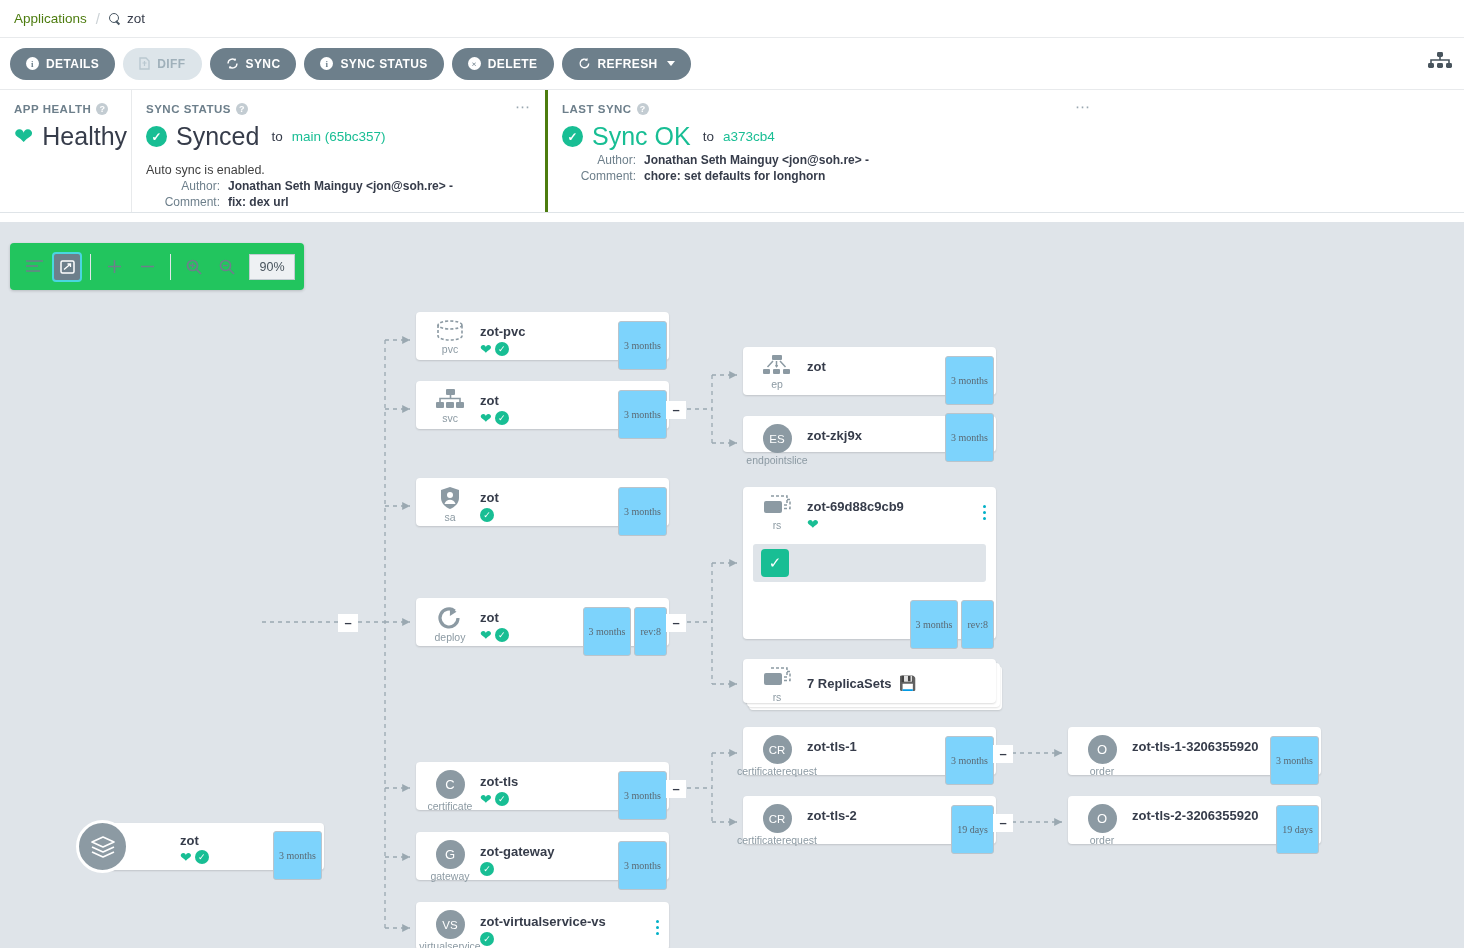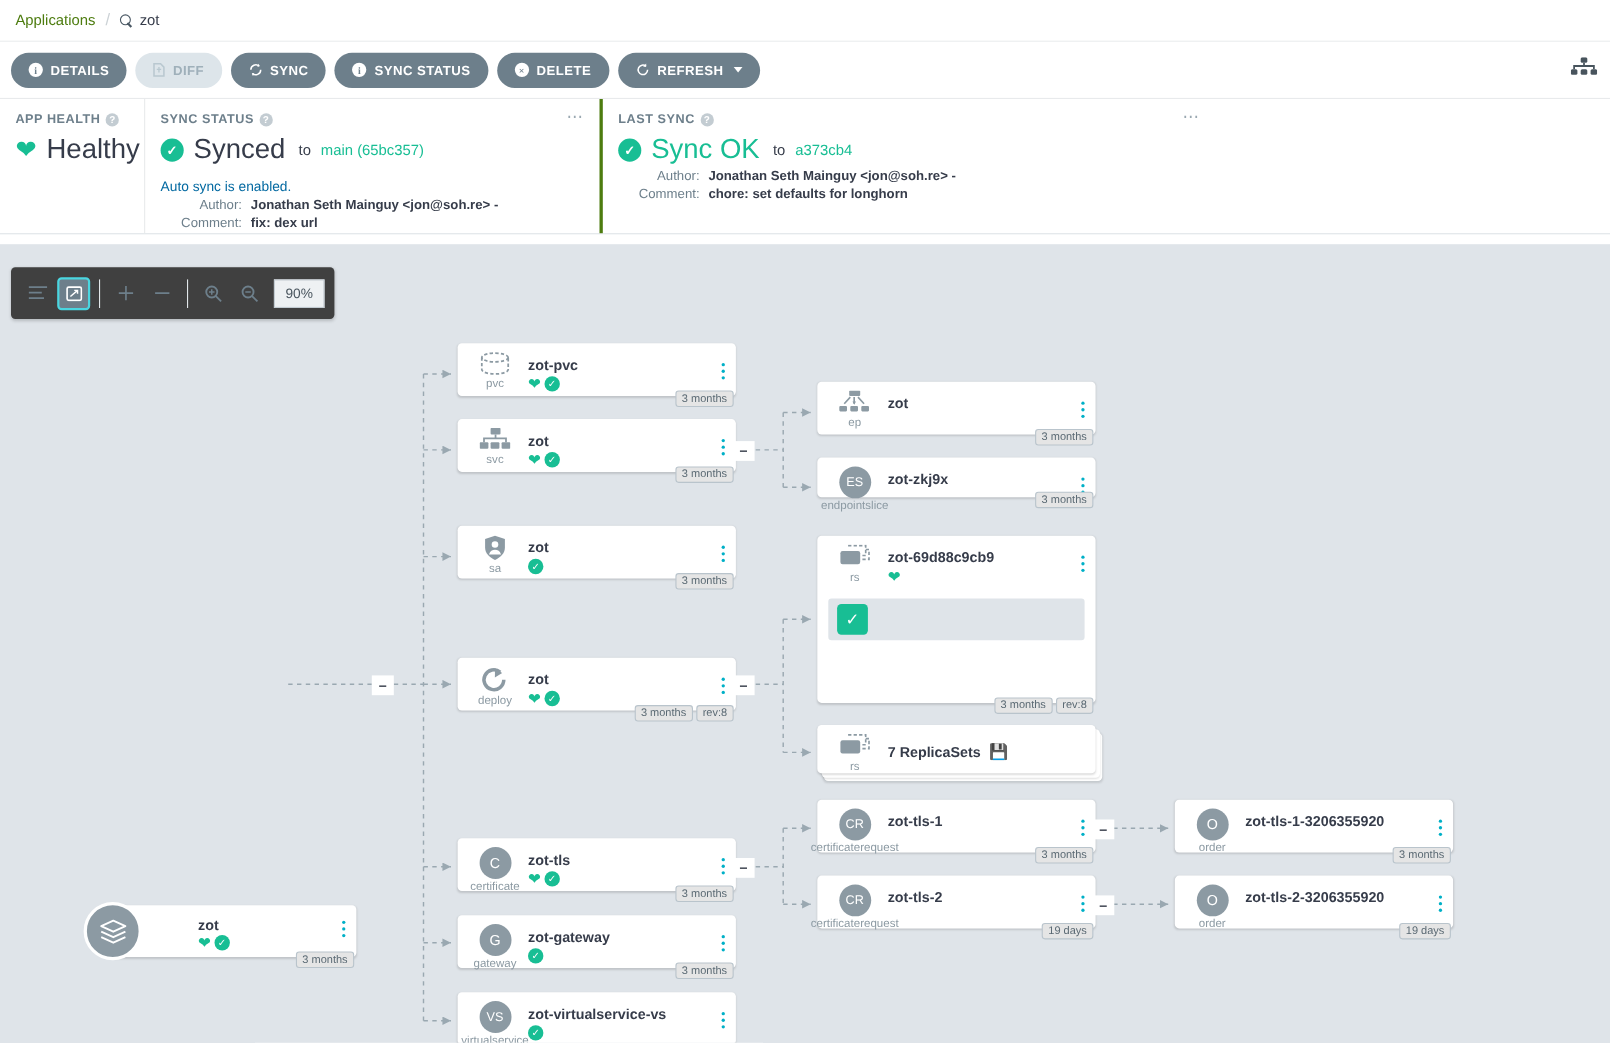--- a/index.html
+++ b/index.html
@@ -81,37 +81,37 @@
   .big-text { font-size: 25px; color: #363c4a; font-weight: 400; }
   .big-text.ok { color: #18be94; }
   .heart { color: #18be94; font-size: 23px; line-height: 1; }
   .ok-circle {
     width: 21px; height: 21px; border-radius: 50%; background: #18be94;
     display: flex; align-items: center; justify-content: center;
     color: #fff; font-size: 12px; font-weight: 700;
   }
   .to-label { font-size: 13.5px; color: #363c4a; margin-left: 3px; }
   .rev-link { color: #18be94; font-size: 13.5px; cursor: pointer; }
-  .sub-line { font-size: 12.5px; color: #0369a1; margin-top: 12px; }
+  .sub-line { font-size: 12.5px; color: #404040; margin-top: 12px; }
   .kv { display: flex; font-size: 12px; margin-top: 2px; align-items: center; }
   .kv .k { color: #6d7f8b; text-align: right; width: 74px; flex: none; }
   .kv .v { color: #363c4a; font-weight: 600; margin-left: 8px; }
   .sum-col.last .kv .k { width: 74px; }
 
   
   .canvas {
     position: absolute; left: 0; top: 222px; width: 1464px; height: 726px;
     background: #dfe4e9; overflow: hidden;
   }
   .graph-svg { position: absolute; left: 0; top: 0; }
 
   
   .zoombar {
     position: absolute; left: 10px; top: 21px; height: 47px;
-    background: #404040; border-radius: 4px; box-shadow: 0 1px 3px rgba(0,0,0,.18);
+    background: #22c55e; border-radius: 4px; box-shadow: 0 1px 3px rgba(0,0,0,.18);
     display: flex; align-items: center; padding: 0 9px; gap: 3px;
   }
   .zb-btn {
     width: 30px; height: 30px; display: flex; align-items: center;
     justify-content: center; cursor: pointer; color: #6d7f8b; border-radius: 4px;
   }
   .zb-btn.active { background: #6d7f8b; border: 2px solid #4ad6e0; color: #fff; }
   .zb-div { width: 1px; height: 26px; background: #e2e7ea; margin: 0 5px; }
   .zoom-pct {
     width: 46px; height: 26px; border: 1px solid #c3ccd2; background: #eef1f3;
@@ -147,22 +147,22 @@
     width: 14px; height: 14px; border-radius: 50%; background: #18be94;
     color: #fff; font-size: 9px; display: flex; align-items: center; justify-content: center;
   }
   .kebab {
     position: absolute; right: 10px; top: 18px; display: flex;
     flex-direction: column; gap: 3px; cursor: pointer;
   }
   .kebab i { width: 3px; height: 3px; border-radius: 50%; background: #00b0c7; display: block; }
   .badges { position: absolute; right: 2px; bottom: -10px; display: flex; gap: 3px; }
   .badge {
-    background: #e5e5e5; border: 1px solid #b9c4cc; border-radius: 3px;
-    font-size: 10px; color: #5a6973; padding: 1px 5px; white-space: nowrap;
+    background: #7dd3fc; border: 1px solid #b9c4cc; border-radius: 3px;
+    font-size: 10px; color: #5a6973; padding: 18px 5px; white-space: nowrap; font-family: Liberation Serif, serif;
   }
 
   
   .root-node { position: absolute; left: 76px; top: 598px; }
   .root-circle {
     position: absolute; left: 0; top: 0; width: 53px; height: 53px;
     border-radius: 50%; background: #8c9aa3; border: 3px solid #fff;
     display: flex; align-items: center; justify-content: center; z-index: 2;
   }
   .root-card {

